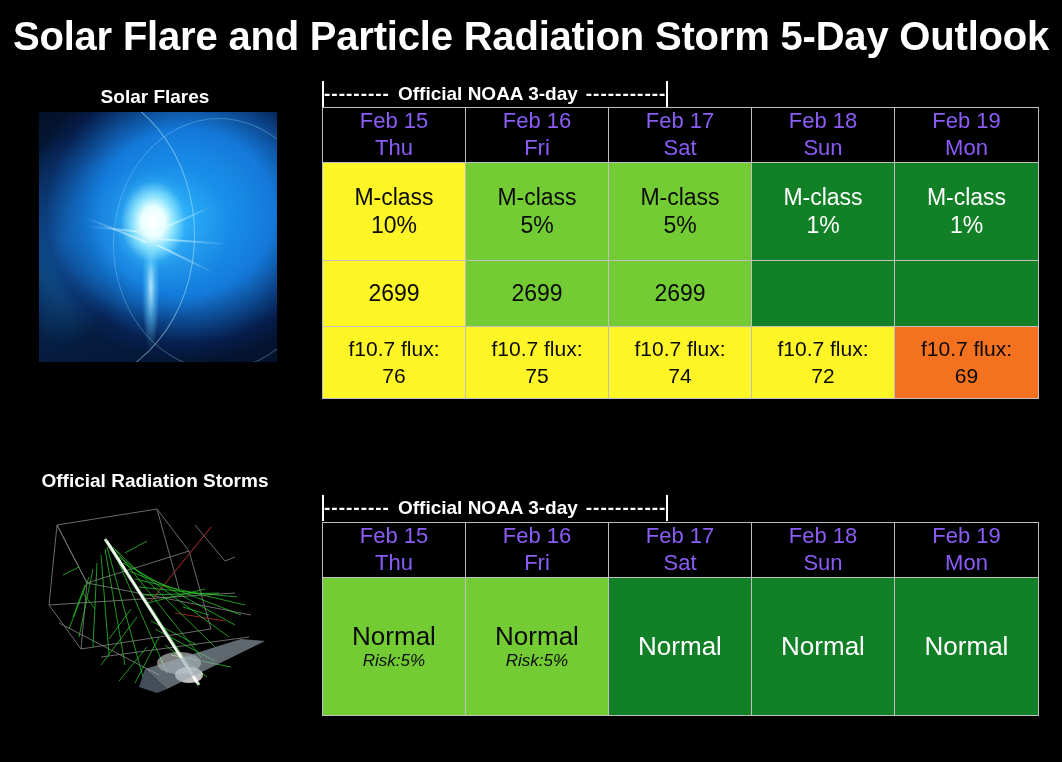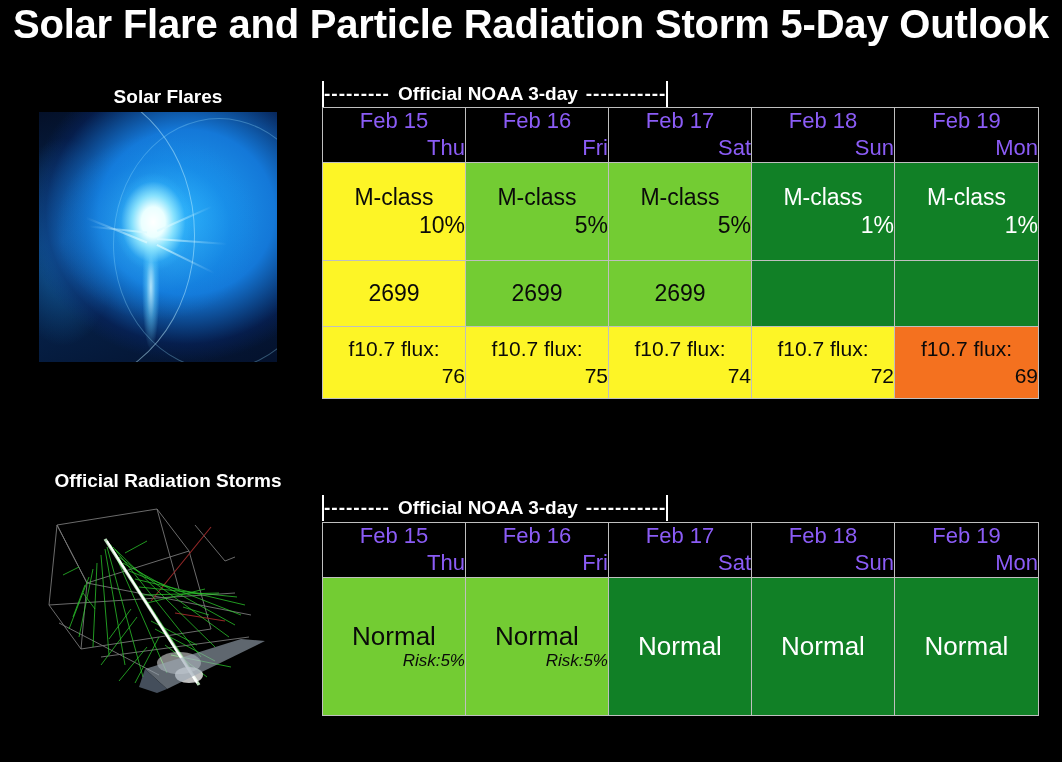--- a/index.html
+++ b/index.html
@@ -10,40 +10,39 @@
   body {
     width: 1062px;
     height: 762px;
     overflow: hidden;
     font-family: "Liberation Sans", sans-serif;
     color: #ffffff;
     position: relative;
   }
   #page-title {
     position: absolute;
-    top: 2px;
+    top: 14px;
     left: 0;
     width: 1062px;
     text-align: center;
     font-size: 40px;
     font-weight: bold;
     letter-spacing: -0.2px;
     white-space: nowrap;
     color: #ffffff;
   }
 
   
   .side-label {
     position: absolute;
     font-size: 19px;
     font-weight: bold;
     color: #ffffff;
     text-align: center;
     white-space: nowrap;
-    margin-left: 13px;
   }
   #label-solar-flares { top: 86px; left: 0; width: 310px; }
   #label-particle-storms { top: 470px; left: 0; width: 310px; }
 
   
   .figure {
     position: absolute;
     overflow: hidden;
     background: #000;
   }
@@ -119,21 +118,21 @@
     color: #8b5cf6;
     font-size: 22px;
     line-height: 1.22;
   }
   td.c-yellow   { background: #fdf526; color: #0a0a0a; border-color: #0f0f0f; }
   td.c-ltgreen  { background: #73cc33; color: #0a0a0a; border-color: #0f0f0f; }
   td.c-dkgreen  { background: #118026; color: #ffffff; border-color: #0f0f0f; }
   td.c-orange   { background: #f4711f; color: #0a0a0a; border-color: #0f0f0f; }
 
   .cell-line1 { display: block; }
-  .cell-line2 { display: block; text-align: right; }
+  .cell-line2 { display: block; }
   .flare-cell { font-size: 23px; line-height: 1.22; }
   .region-cell { font-size: 23px; }
   .flux-cell { font-size: 21px; line-height: 1.3; }
   .storm-cell { font-size: 26px; line-height: 1.16; }
   .storm-cell .risk { font-size: 17px; font-style: italic; }
   .storm-top { vertical-align: top; padding-top: 12px; }
 </style>
 </head>
 <body>
 

